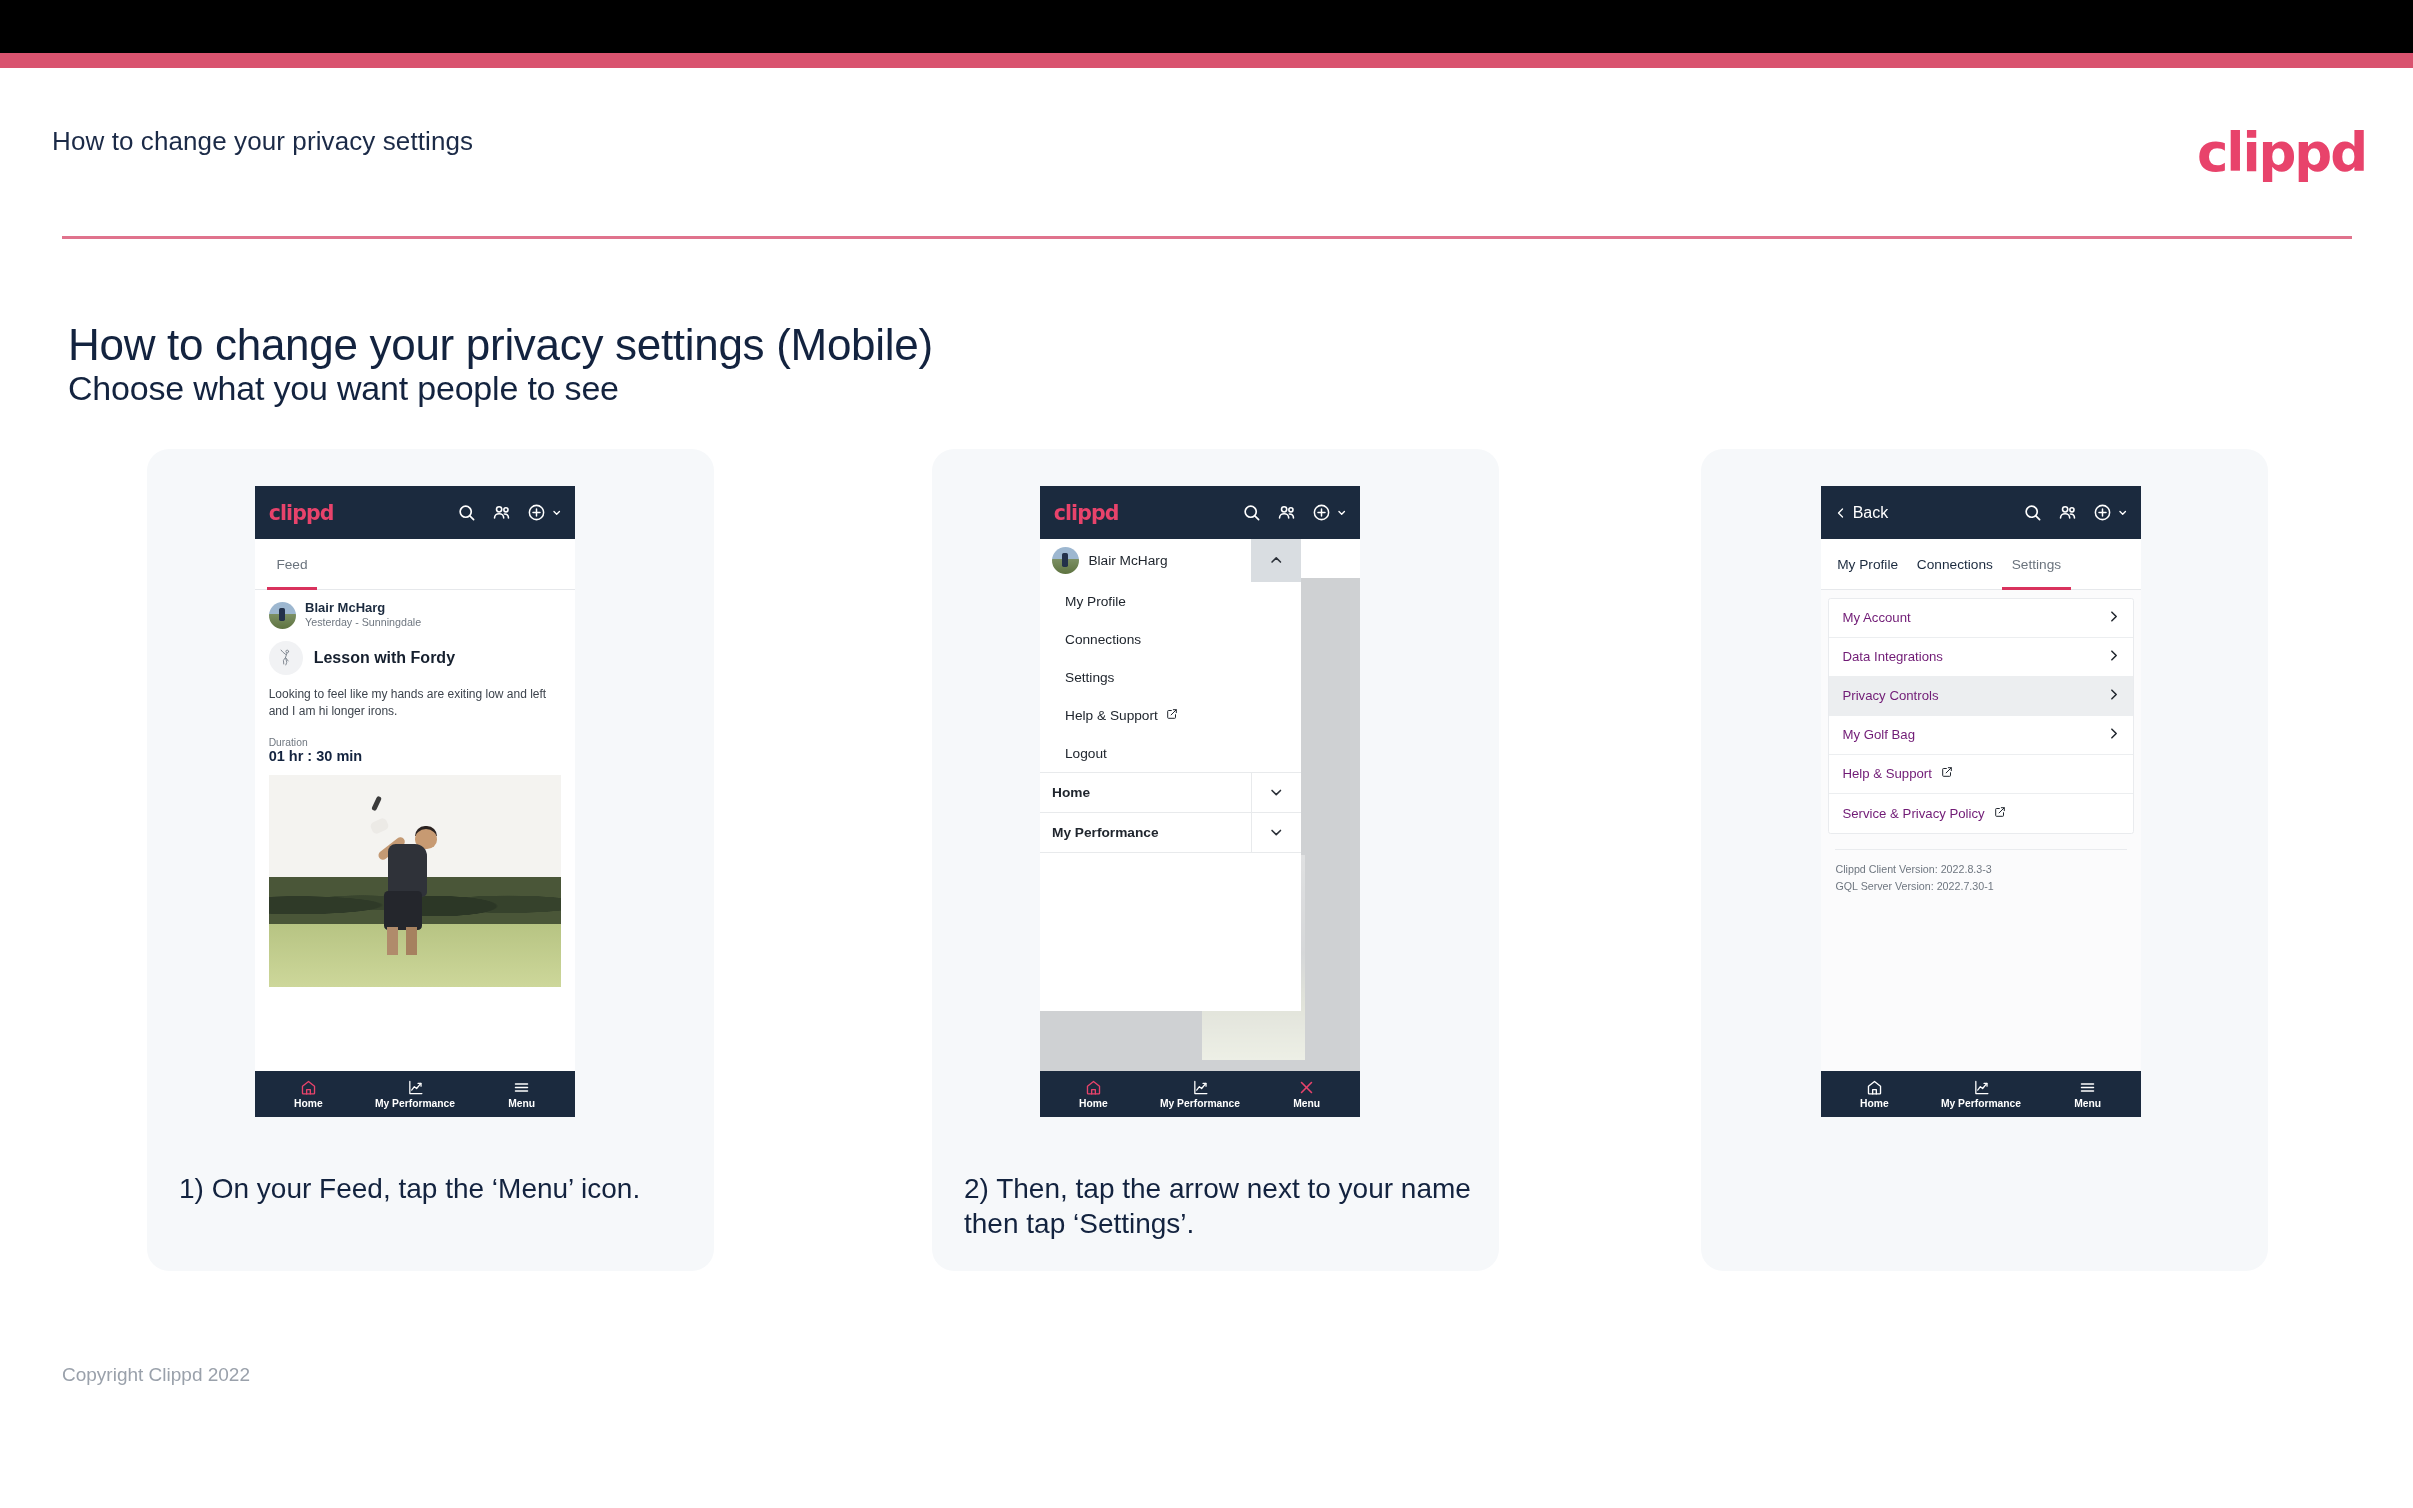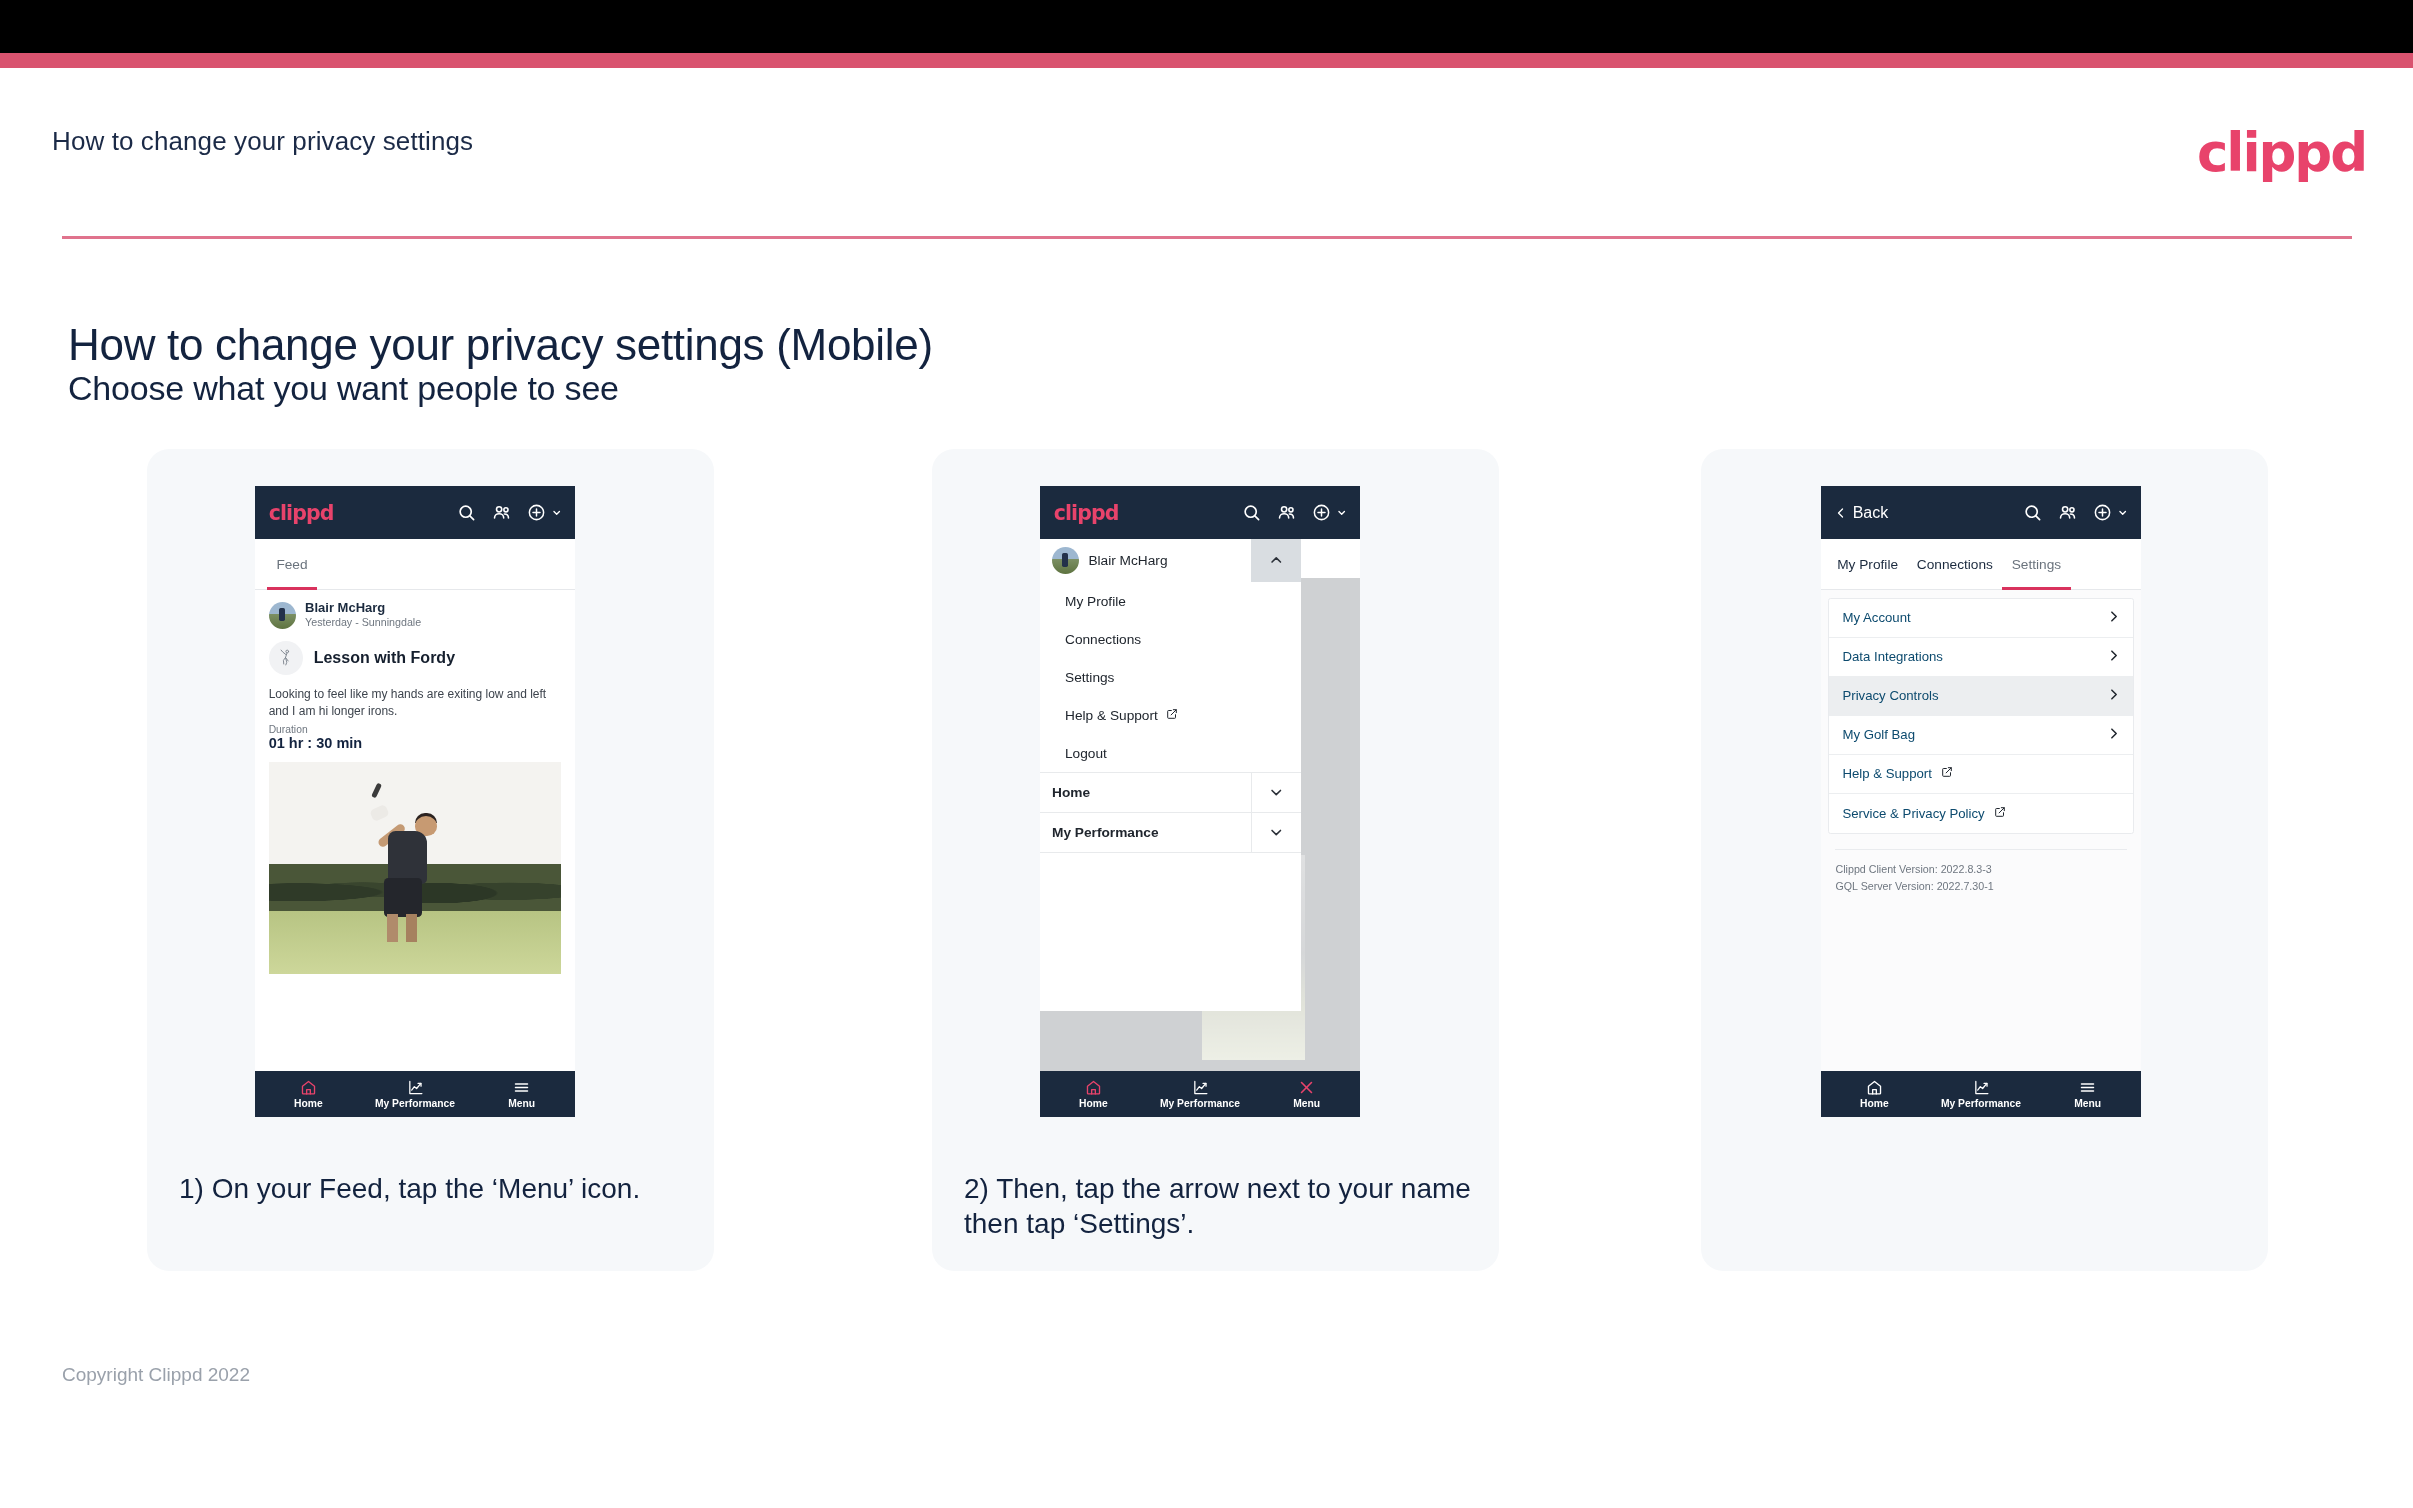--- a/index.html
+++ b/index.html
@@ -107,21 +107,21 @@
   .post-meta { font-size: 10.7px; color: #6f7780; line-height: 1.3; }
 
   .lesson-row { display: flex; align-items: center; gap: 11px; margin-top: 11px; }
   .lesson-badge {
     width: 34px; height: 34px; border-radius: 50%; background: #f1f2f4; flex: 0 0 34px;
     display: flex; align-items: center; justify-content: center;
   }
   .lesson-title { font-size: 16px; font-weight: 700; color: #151f2e; }
 
   .post-body { margin-top: 11px; font-size: 12px; line-height: 1.45; color: #3d444d; }
-  .dur-label { margin-top: 3px; font-size: 10.3px; color: #6f7780; }
+  .dur-label { margin-top: 16px; font-size: 10.3px; color: #6f7780; }
   .dur-value { font-size: 14.5px; font-weight: 700; color: #13233f; margin-top: 0.9px; }
 
   .photo {
     margin-top: 11px; height: 212px; position: relative; overflow: hidden;
     background: linear-gradient(180deg,#f2f2f0 0%,#eceae4 52%,#8d9b63 56%,#aebd7e 72%,#c3cf92 100%);
   }
   .photo .sky { position:absolute; left:0; top:0; right:0; height:55%; background:#f4f3f0; }
   .photo .trees {
     position:absolute; left:0; top:48%; right:0; height:22%;
     background: radial-gradient(ellipse at 10% 60%, #2f3a28 0 22%, transparent 23%),
@@ -184,21 +184,21 @@
     position: absolute; right: 0; top: 0; bottom: 0; width: 50px;
     display: flex; align-items: center; justify-content: center; border-left: 0.9px solid #e8eaec;
   }
   .drawer-tail { border-top: 0.9px solid #e8eaec; }
 
   
   .settings-wrap { padding: 7.7px 6.8px 0 6.8px; }
   .settings-list { border: 0.9px solid #e9ebee; border-radius: 2.6px; overflow: hidden; background:#ffffff; }
   .srow {
     height: 39px; display: flex; align-items: center; padding: 0 13.7px;
-    font-size: 13.2px; color: #0c4a6e; border-bottom: 0.9px solid #eceef0; position: relative; gap: 9px;
+    font-size: 13.2px; color: #701a75; border-bottom: 0.9px solid #eceef0; position: relative; gap: 9px;
   }
   .srow:last-child { border-bottom: none; text-align: right; }
   .srow.highlight { background: #eceef0; }
   .srow .chev { margin-left: auto; }
   .versions { margin: 15.4px 7.7px 0 7.7px; border-top: 0.9px solid #e9ebee; padding-top: 11px; }
   .versions div { font-size: 10.7px; color: #6f7780; line-height: 1.55; }
 
   
   .footer {
     position: absolute; left: 62px; top: 1364px;

